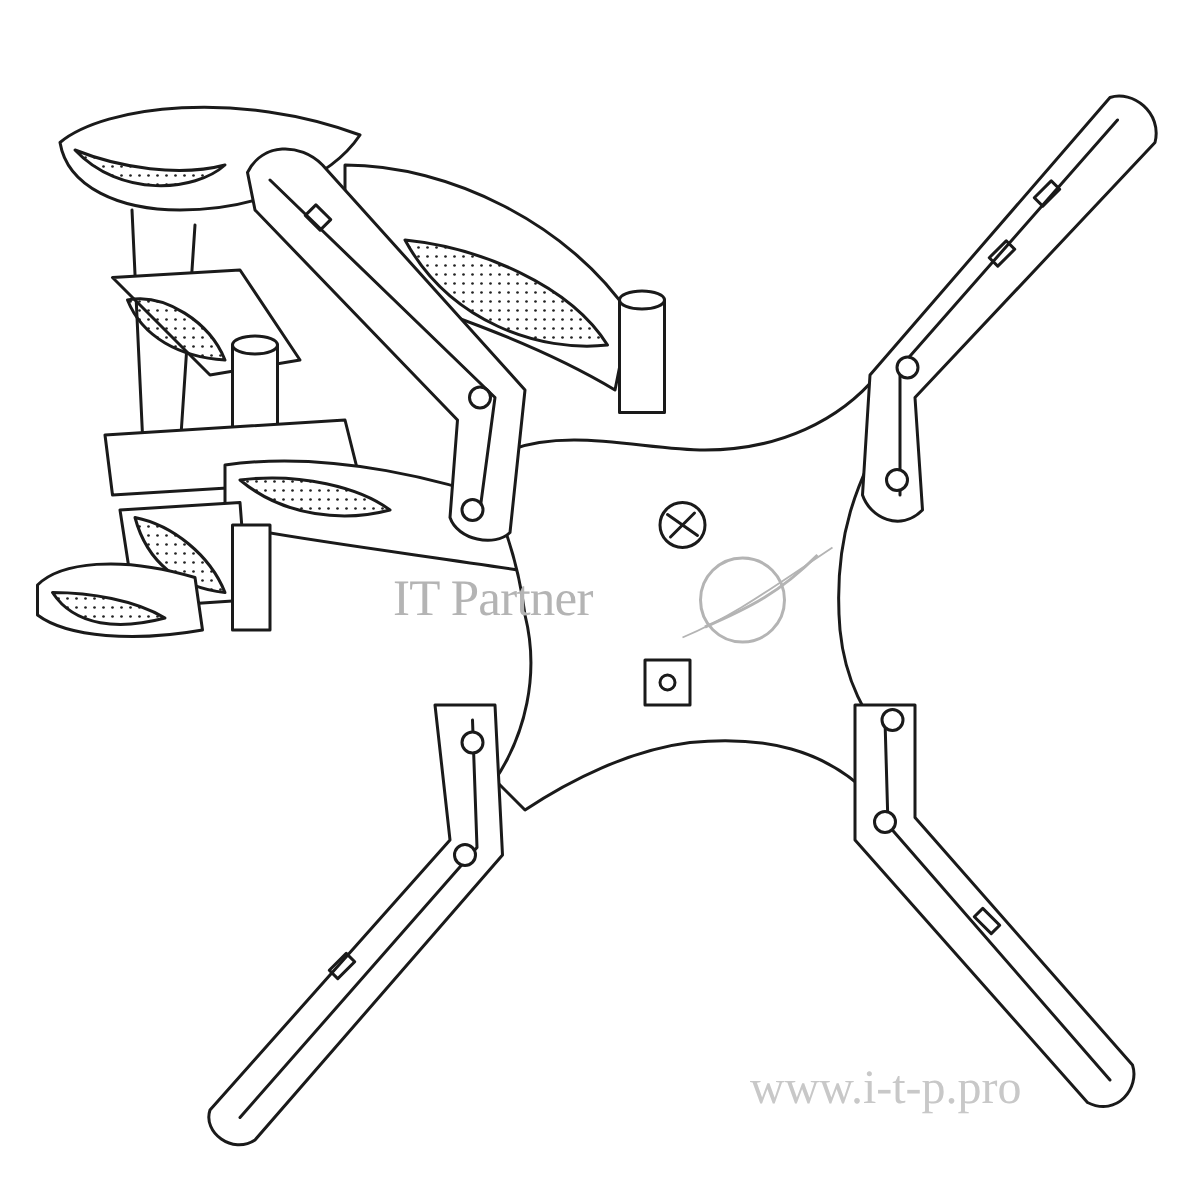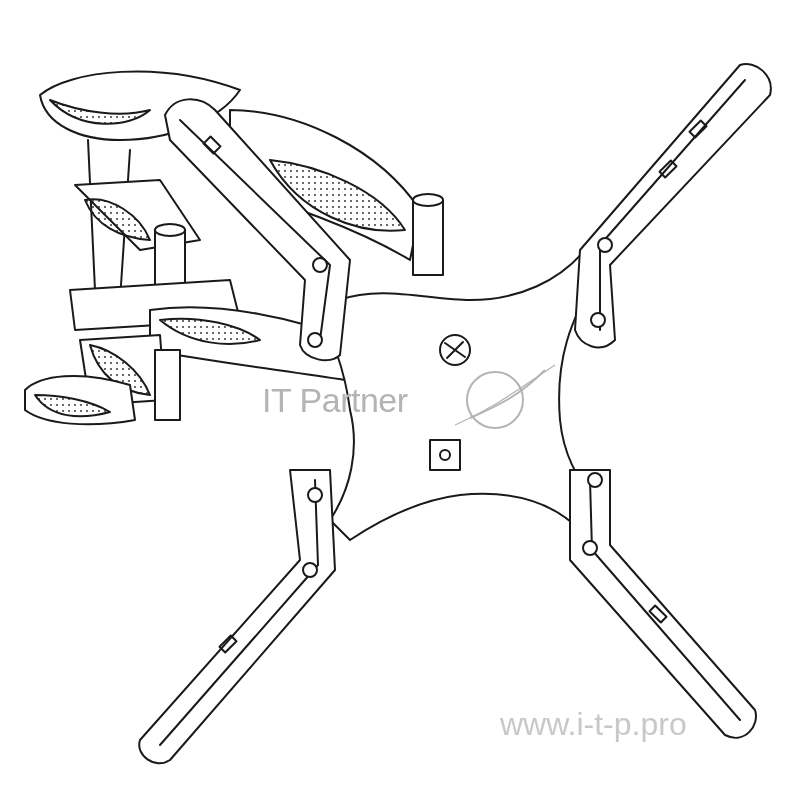--- a/index.html
+++ b/index.html
@@ -1,16 +1,16 @@
 <!DOCTYPE html>
 <html><head>
 <meta charset="utf-8">
 <style>
   html,body{margin:0;padding:0;background:#fff;}
-  .canvas{position:relative;width:800px;height:800px;background:#fff;overflow:hidden;font-family:Liberation Sans, sans-serif;}
+  .canvas{position:relative;width:800px;height:800px;background:#fff;overflow:hidden;font-family:Liberation Serif, serif;}
   svg{position:absolute;left:0;top:0;}
   .wm-logo{position:absolute;left:262px;top:381px;font-size:34px;color:#b4b4b4;letter-spacing:-0.5px;font-weight:300;}
   .wm-url{position:absolute;left:500px;top:706px;font-size:32px;color:#c8c8c8;letter-spacing:0px;}
 </style>
 </head>
 <body>
 
 <div class="canvas">
   <svg width="800" height="800" viewBox="0 0 800 800">
     <defs>

